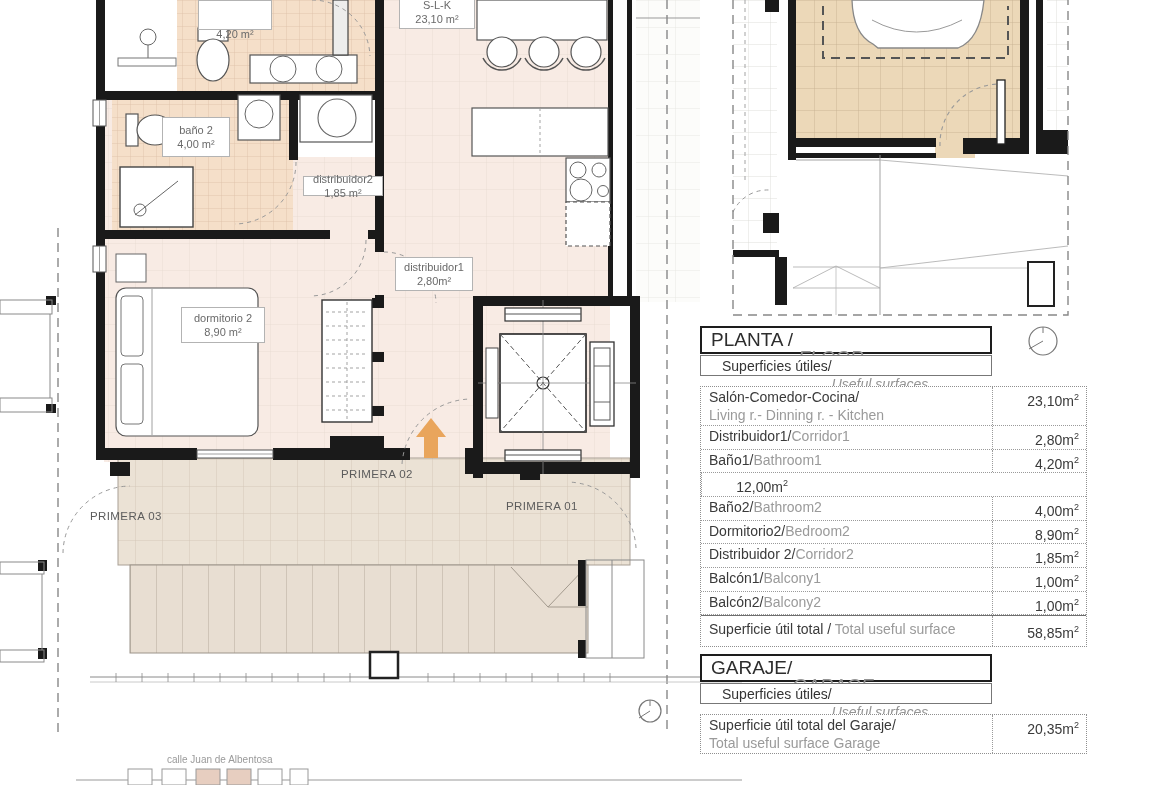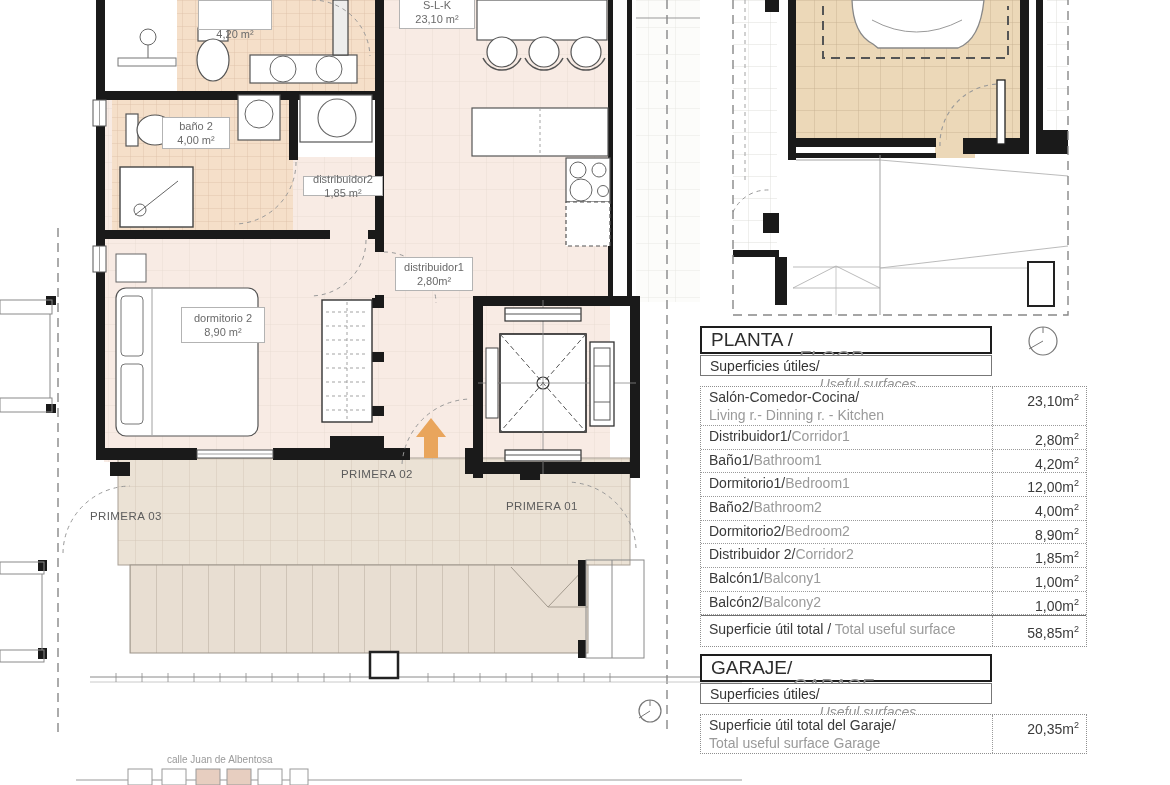--- a/index.html
+++ b/index.html
@@ -7,21 +7,21 @@
           font-family:"Liberation Sans", sans-serif;}
   svg{position:absolute;left:0;top:0;z-index:1;}
   .lbl{position:absolute;z-index:3;background:#fff;border:1px solid #b3b3b3;color:#6a6a6a;
        font-size:11px;line-height:1.3;text-align:center;display:flex;flex-direction:column;
        justify-content:center;padding:2px 3px;box-sizing:border-box;}
   .ann{position:absolute;z-index:3;color:#5c5c5c;font-size:11.5px;letter-spacing:.4px;white-space:nowrap;}
   .street{position:absolute;z-index:3;color:#9a9a9a;font-size:10px;white-space:nowrap;}
   .hdrbox{position:absolute;z-index:3;background:#fff;border:2px solid #1d1d1d;display:flex;
           align-items:center;padding-left:9px;font-size:19px;color:#2d2d2d;box-sizing:border-box;}
   .subbox{position:absolute;z-index:3;background:#fff;border:1px solid #777;display:flex;
-          align-items:center;padding-left:9px;font-size:14px;color:#333;box-sizing:border-box;}
+          align-items:center;padding-left:21px;font-size:14px;color:#333;box-sizing:border-box;}
   .it{font-style:italic;color:#949494;white-space:pre;margin-top:36px;}
   .dk{white-space:pre;}
   .tbl{position:absolute;z-index:3;background:#fff;border:1px dotted #8f8f8f;box-sizing:border-box;
        font-size:14px;color:#3a3a3a;}
   .trow{display:flex;border-bottom:1px dotted #9a9a9a;}
   .trow:last-child{border-bottom:none;}
   .tname{flex:1;padding:1px 8px;line-height:18px;}
   .tname .en{color:#9a9a9a;}
   .trow.two .tname .en{display:block;}
   .tval{width:86px;border-left:1px dotted #9a9a9a;text-align:right;padding:1px 7px 0 0;line-height:18px;}
@@ -334,21 +334,21 @@
 </svg>
 
 <div class="lbl" style="left:198px;top:0;width:74px;height:30px;gap:23px;">
   <span>baño 1</span>
   <span>4,20 m²</span>
 </div>
 <div class="lbl" style="left:399px;top:-5px;width:76px;height:34px;">
   <span>S-L-K</span>
   <span>23,10 m²</span>
 </div>
-<div class="lbl" style="left:162px;top:117px;width:68px;height:32px;">
+<div class="lbl" style="left:162px;top:117px;width:68px;height:40px;">
   <span>baño 2</span>
   <span>4,00 m²</span>
 </div>
 <div class="lbl" style="left:303px;top:176px;width:80px;height:20px;">
   <span>distribuidor2</span>
   <span>1,85 m²</span>
 </div>
 <div class="lbl" style="left:395px;top:257px;width:78px;height:34px;">
   <span>distribuidor1</span>
   <span>2,80m²</span>
@@ -378,21 +378,20 @@
       </div>
       <div class="trow">
         <div class="tname"><span class="es">Distribuidor1/</span><span class="en">Corridor1</span></div>
         <div class="tval"><span>2,80m</span><sup>2</sup></div>
       </div>
       <div class="trow">
         <div class="tname"><span class="es">Baño1/</span><span class="en">Bathroom1</span></div>
         <div class="tval"><span>4,20m</span><sup>2</sup></div>
       </div>
       <div class="trow">
-        <div class="tname"><span class="es">Dormitorio1/</span><span class="en">Bedroom1</span></div>
         <div class="tval"><span>12,00m</span><sup>2</sup></div>
       </div>
       <div class="trow">
         <div class="tname"><span class="es">Baño2/</span><span class="en">Bathroom2</span></div>
         <div class="tval"><span>4,00m</span><sup>2</sup></div>
       </div>
       <div class="trow">
         <div class="tname"><span class="es">Dormitorio2/</span><span class="en">Bedroom2</span></div>
         <div class="tval"><span>8,90m</span><sup>2</sup></div>
       </div>

